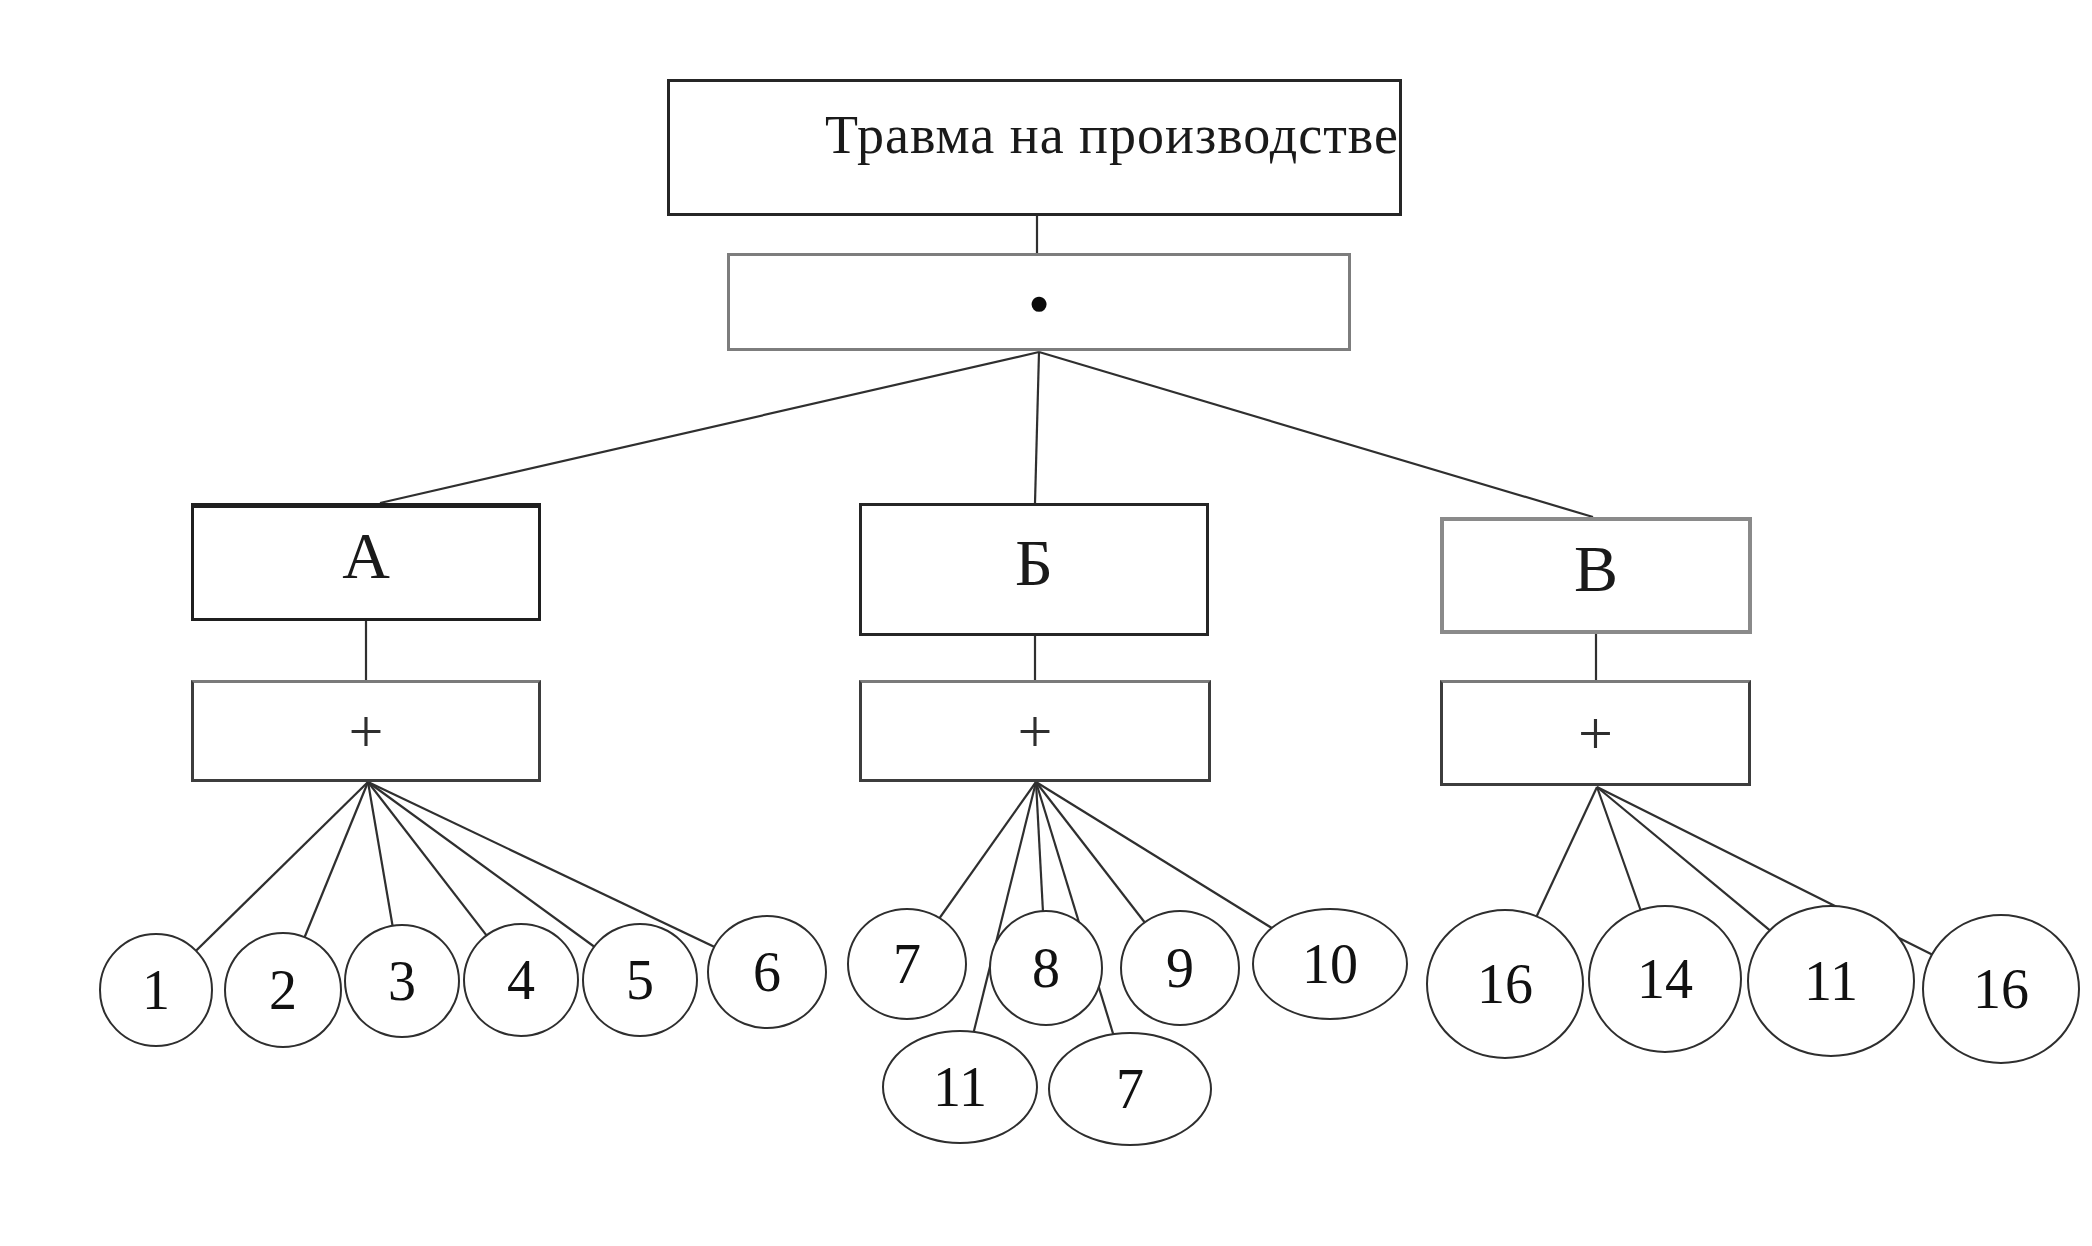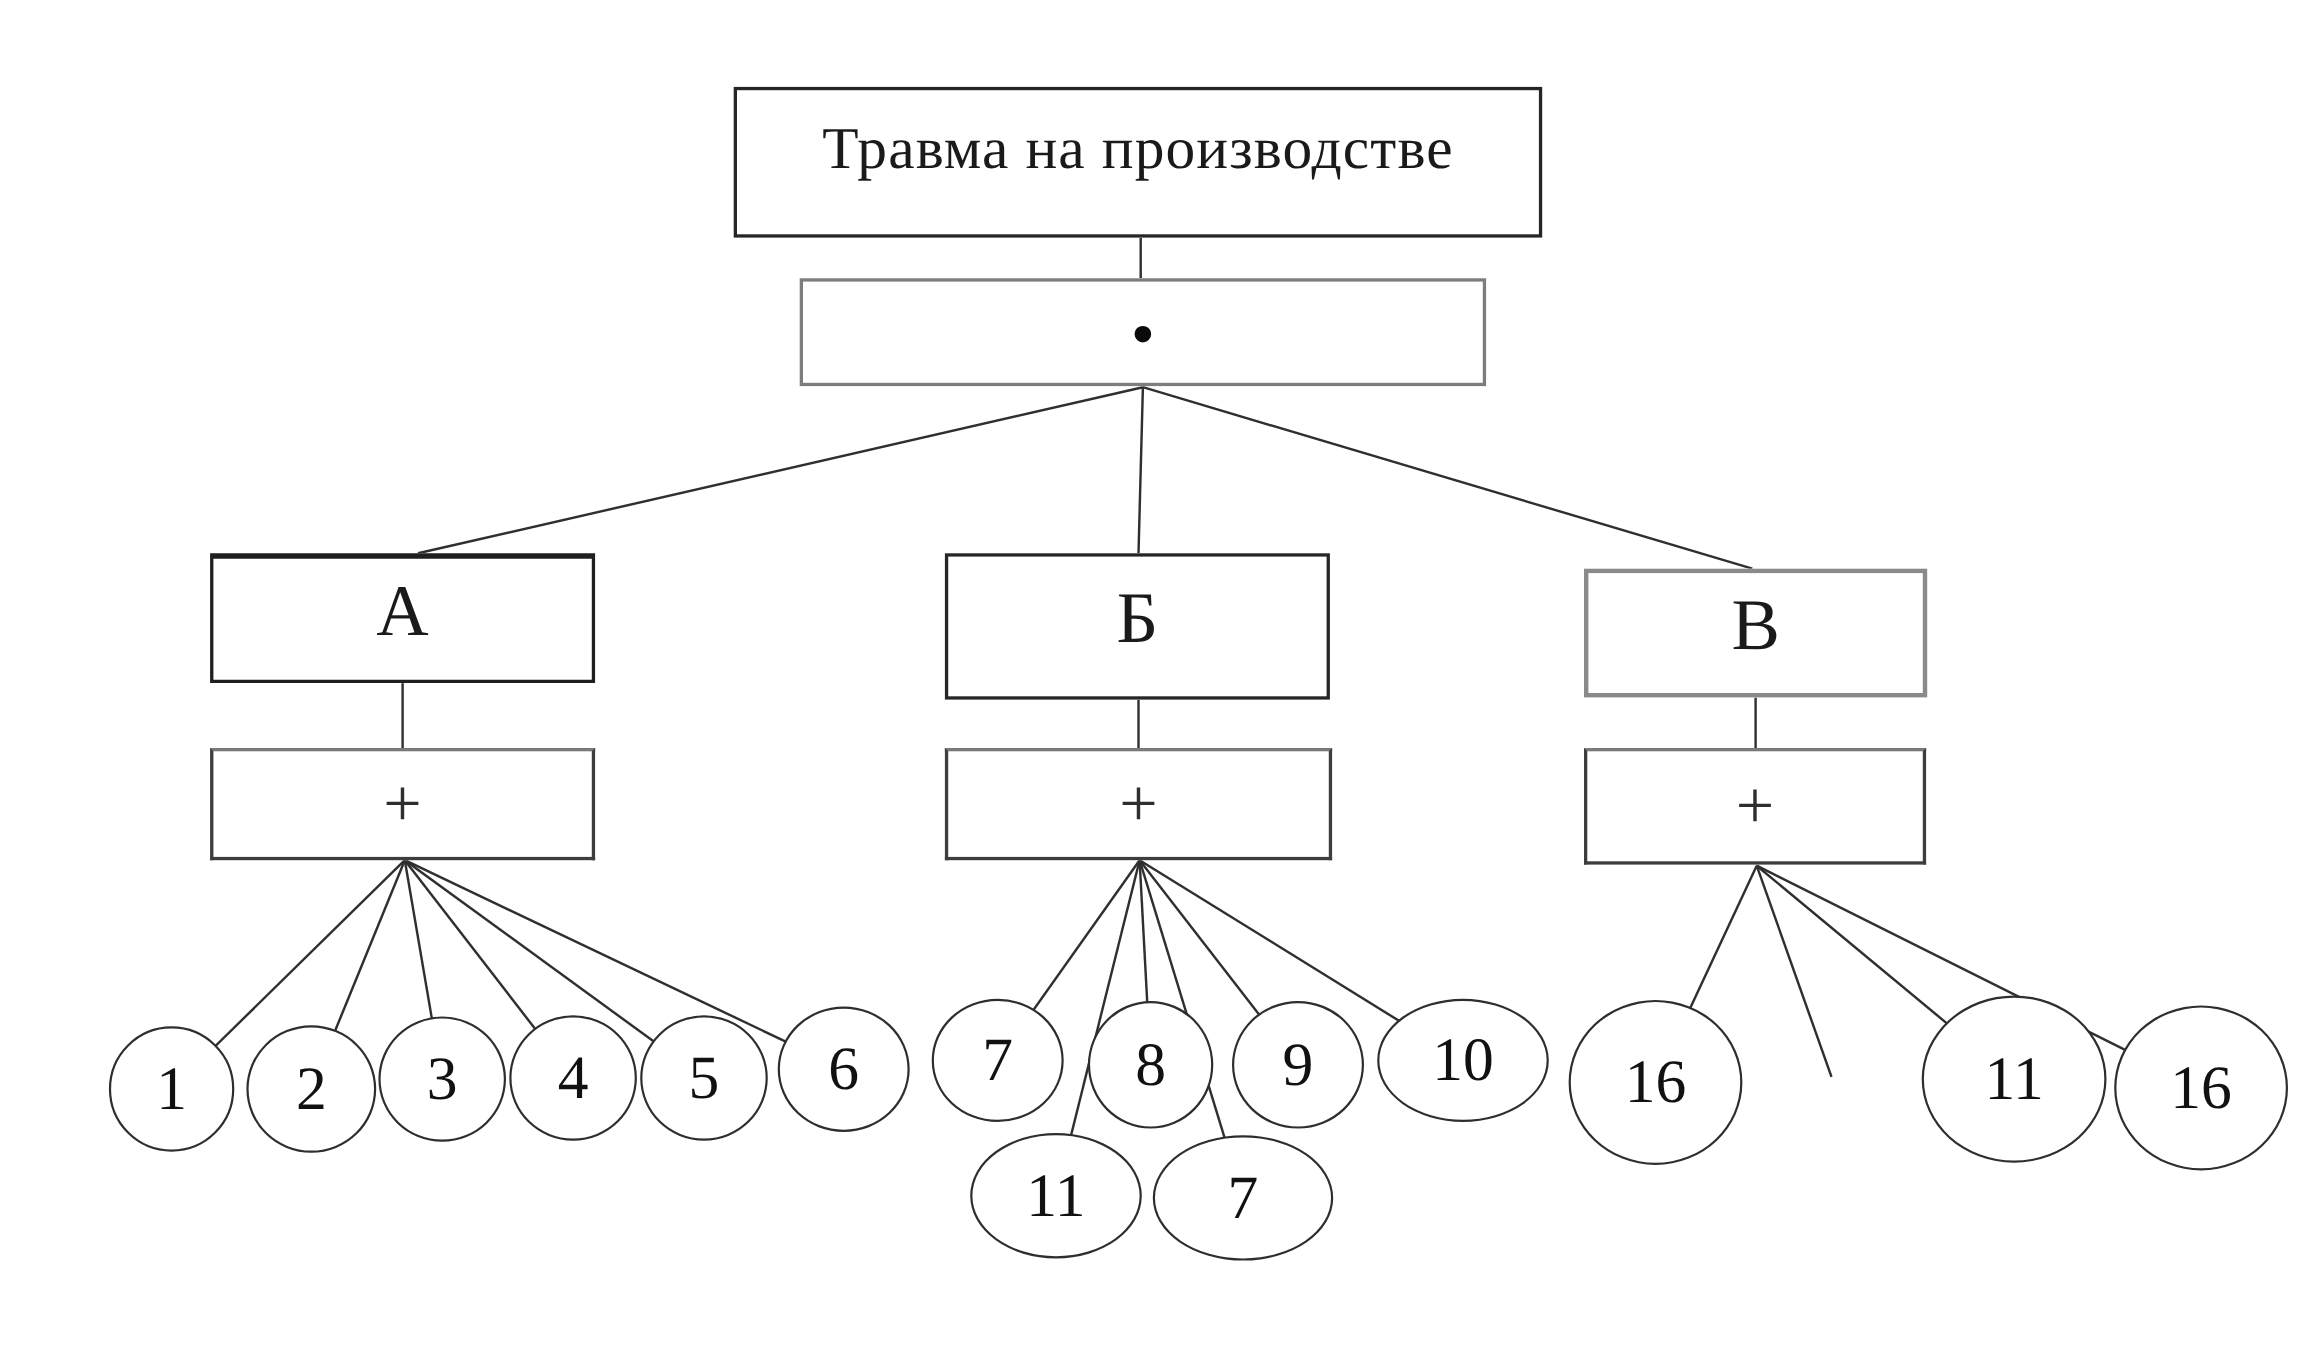--- a/index.html
+++ b/index.html
@@ -113,21 +113,21 @@
     <line x1="1036" y1="782" x2="1330" y2="964"></line>
     <line x1="1036" y1="782" x2="960" y2="1087"></line>
     <line x1="1036" y1="782" x2="1130" y2="1089"></line>
 
     <line x1="1597" y1="787" x2="1505" y2="984"></line>
     <line x1="1597" y1="787" x2="1665" y2="979"></line>
     <line x1="1597" y1="787" x2="1831" y2="981"></line>
     <line x1="1597" y1="787" x2="2001" y2="989"></line>
   </svg>
 
-  <div class="node rect-dark title-box" style="left:667px; top:79px; width:735px; height:137px;">
+  <div class="node rect-dark title-box" style="left:667px; top:79px; width:735px; height:137px;justify-content:flex-end;">
     <span class="label-text">Травма на производстве</span>
   </div>
 
   <div class="node rect-gray gate-dot" style="left:727px; top:253px; width:624px; height:98px;">
     <span class="label-text">●</span>
   </div>
 
   <div class="node rect-dark-topthick branch-box" style="left:191px; top:503px; width:350px; height:118px;">
     <span class="label-text">А</span>
   </div>
@@ -182,20 +182,23 @@
   <div class="node circle" style="left:882px;  top:1030px; width:156px; height:114px;">
     <span class="label-text">11</span>
   </div>
   <div class="node circle" style="left:1048px; top:1032px; width:164px; height:114px;">
     <span class="label-text">7</span>
   </div>
 
   <div class="node circle" style="left:1426px; top:909px; width:158px; height:150px;">
     <span class="label-text">16</span>
   </div>
+  <div class="node circle" style="left:1588px; top:905px; width:154px; height:148px;">
+    <span class="label-text">14</span>
+  </div>
   <div class="node circle" style="left:1747px; top:905px; width:168px; height:152px;">
     <span class="label-text">11</span>
   </div>
   <div class="node circle" style="left:1922px; top:914px; width:158px; height:150px;">
     <span class="label-text">16</span>
   </div>
 
 </div>
 
 </body></html>

